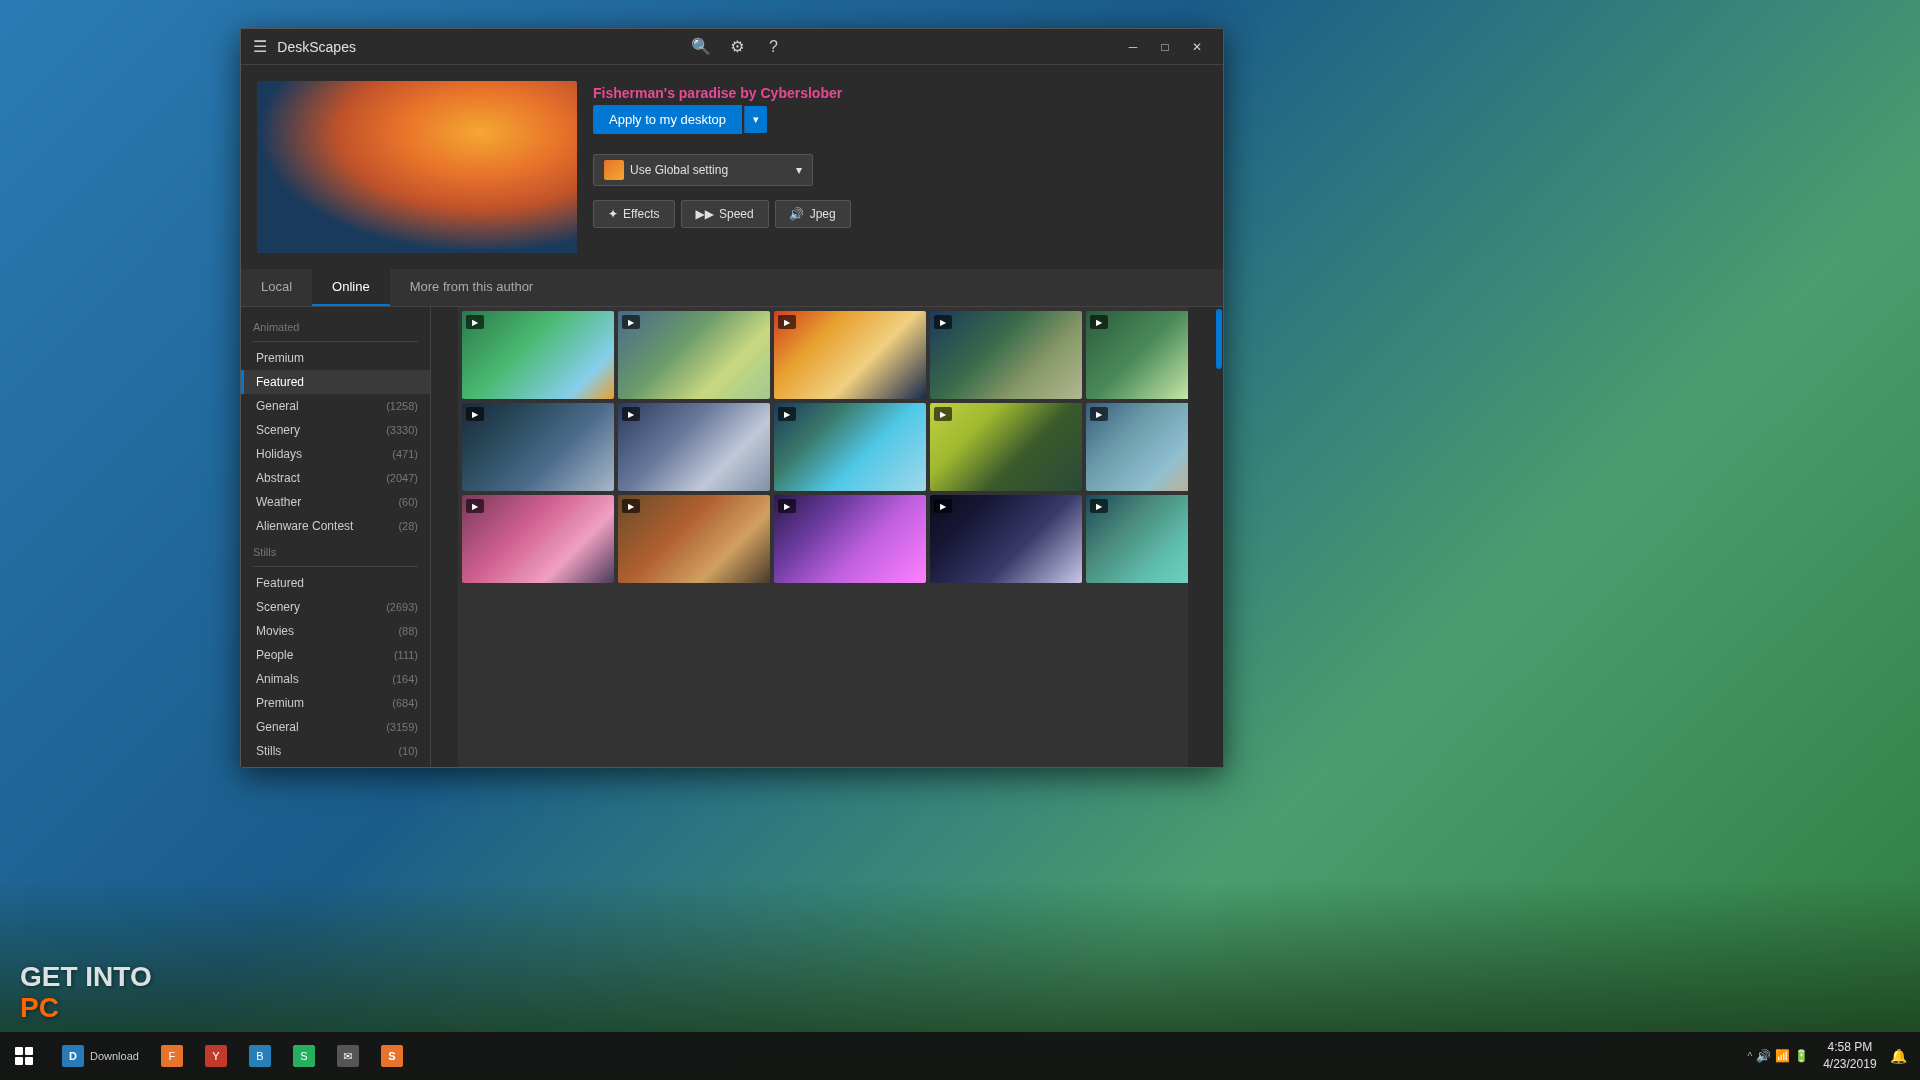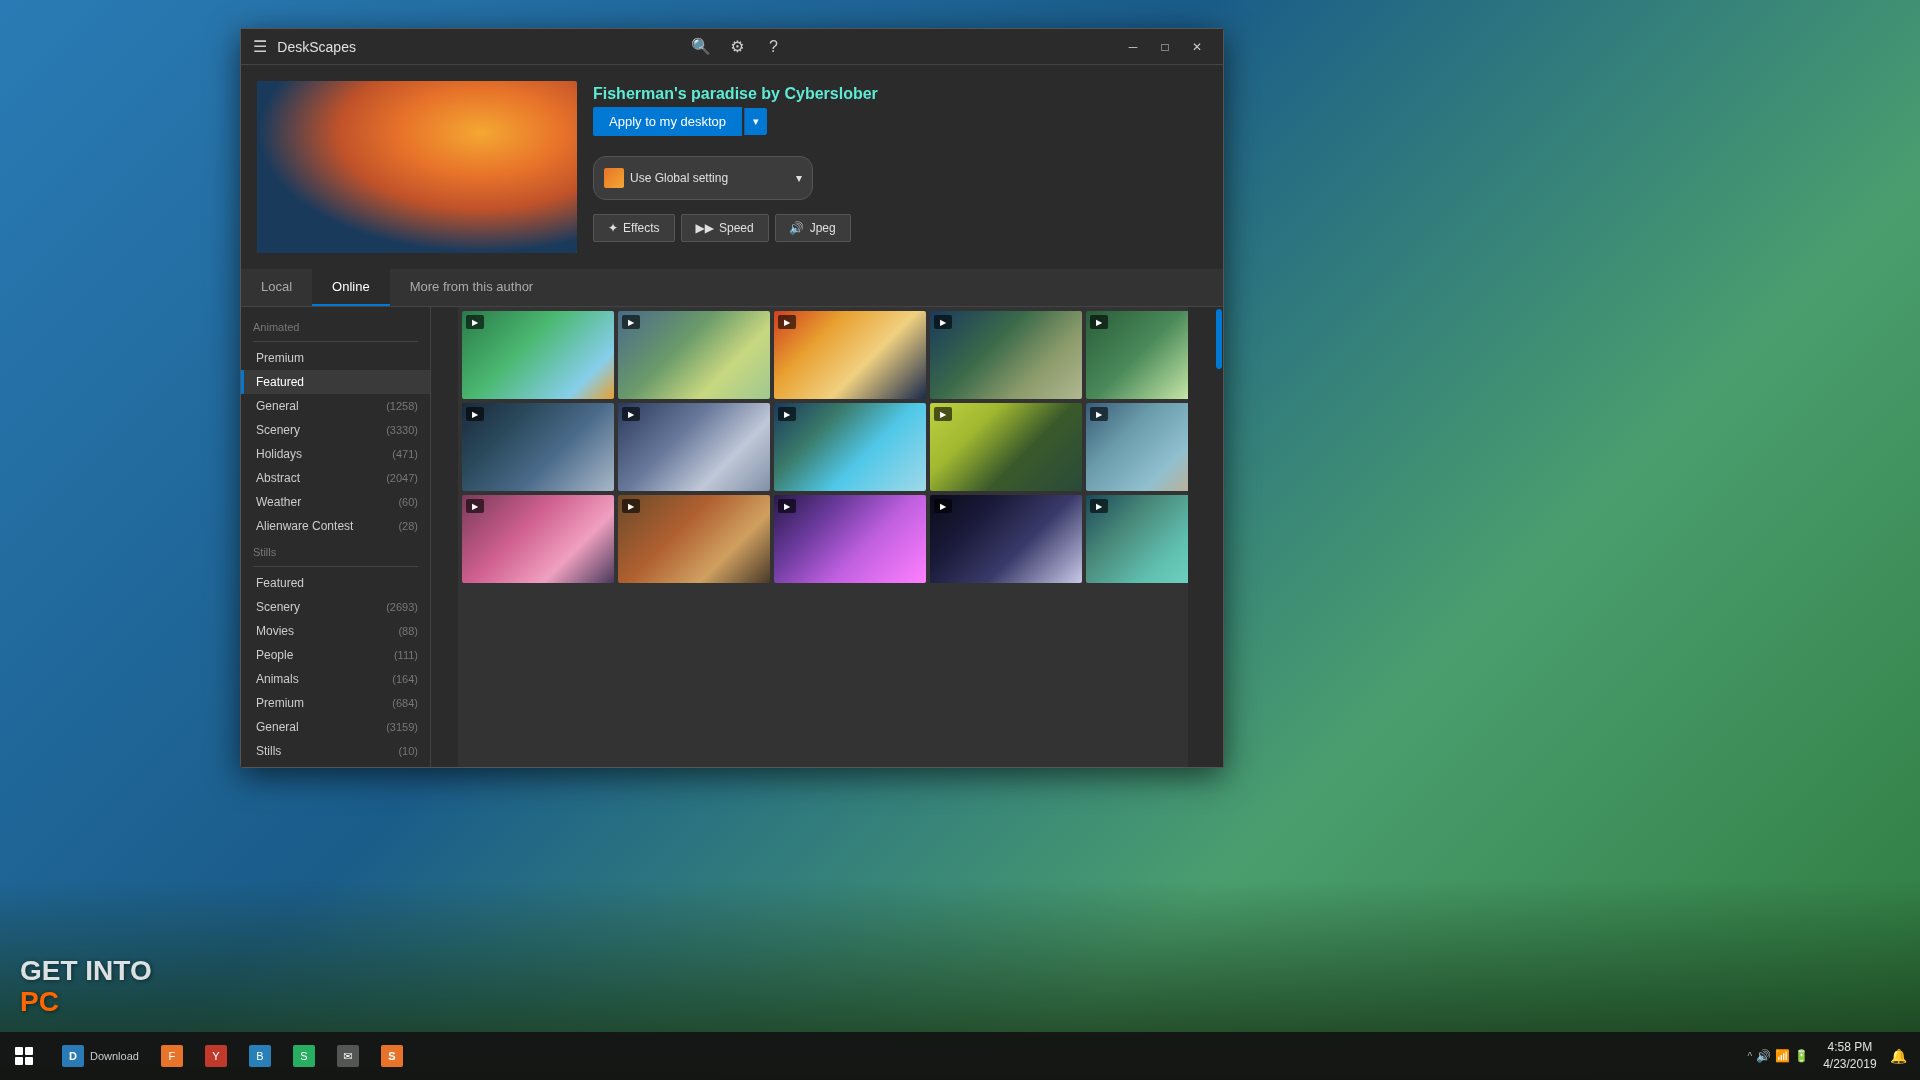--- a/index.html
+++ b/index.html
@@ -126,22 +126,22 @@
       background: 
         radial-gradient(ellipse at 70% 30%, #f4a832 0%, #e8732a 25%, #c0522a 45%, #1a3a5c 70%),
         linear-gradient(to bottom, #1a2a4c 60%, #3a7a4a 100%);
     }
 
     .preview-info {
       flex: 1;
       padding: 4px 0;
     }
     .preview-title {
-      color: #5eead4;
-      font-size: 16px;
+      color: #ec4899;
+      font-size: 14px;
       font-weight: 600;
       margin-bottom: 4px;
     }
     .preview-subtitle {
       color: #aaa;
       font-size: 12px;
       margin-bottom: 20px;
     }
     .apply-btn-row {
       display: flex;
@@ -172,23 +172,23 @@
     .global-setting-row {
       display: flex;
       align-items: center;
       gap: 8px;
       margin-bottom: 14px;
     }
     .global-setting-select {
       background: #3c3c3c;
       border: 1px solid #555;
       color: #e0e0e0;
-      padding: 11px 10px;
+      padding: 5px 10px;
       font-size: 12px;
-      border-radius: 13px;
+      border-radius: 2px;
       width: 220px;
       display: flex;
       align-items: center;
       justify-content: space-between;
       cursor: pointer;
       text-align: center;
     }
     .global-setting-icon {
       width: 20px;
       height: 20px;
@@ -423,21 +423,21 @@
       text-align: center;
       color: #e0e0e0;
       font-size: 12px;
       line-height: 1.4;
       padding: 0 8px;
     }
 
     
     .watermark {
       position: absolute;
-      bottom: 62px;
+      bottom: 56px;
       left: 20px;
       z-index: 5;
       pointer-events: none;
     }
     .watermark-text {
       color: rgba(255,255,255,0.85);
       font-size: 28px;
       font-weight: 900;
       text-shadow: 1px 1px 4px rgba(0,0,0,0.5);
       line-height: 1.1;

